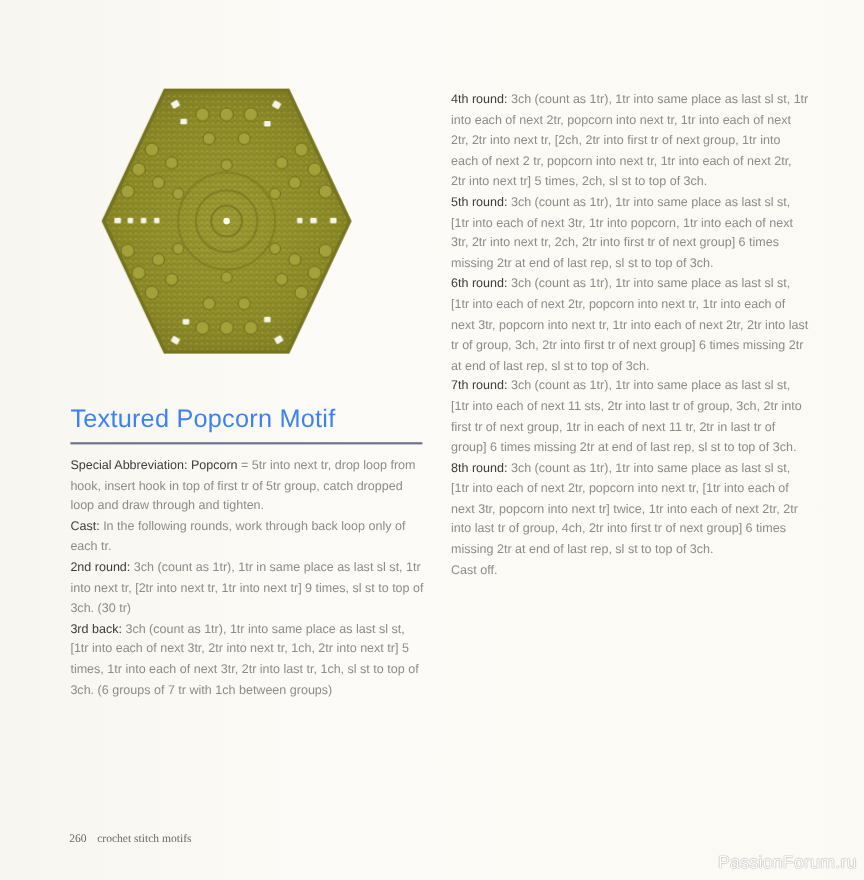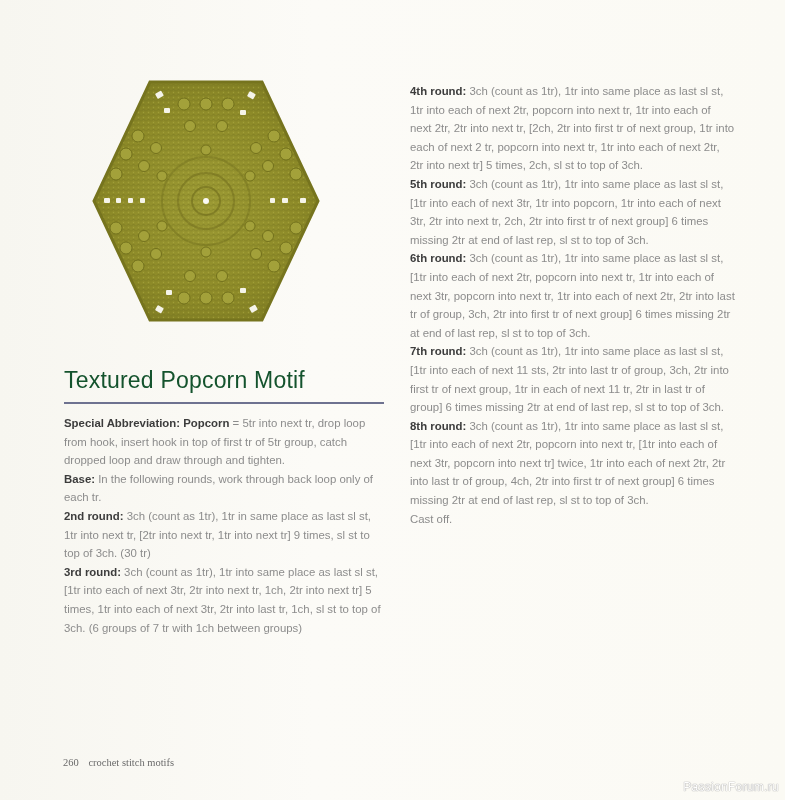--- a/index.html
+++ b/index.html
@@ -31,21 +31,21 @@
       width: 100%;
       height: 100%;
       display: block;
     }
     .title {
       position: absolute;
       left: 64px;
       top: 367px;
       font-size: 23px;
       font-weight: normal;
-      color: #14532d;
+      color: #3b82f6;
       letter-spacing: 0.2px;
       margin: 0;
       white-space: nowrap;
     }
     .title-rule {
       position: absolute;
       left: 64px;
       top: 402px;
       width: 320px;
       height: 2px;
@@ -65,39 +65,39 @@
     .col-right {
       left: 410px;
       top: 82px;
       width: 325px;
     }
     .para {
       margin: 0;
     }
     .label {
       color: #3c3c3c;
-      font-weight: bold;
+      font-weight: normal;
     }
     .footer {
       position: absolute;
       left: 63px;
       top: 757px;
       font-family: "Liberation Serif", "DejaVu Serif", serif;
       font-size: 10.5px;
       color: #6a6a6a;
       white-space: nowrap;
     }
     .footer .page-no {
       margin-right: 7px;
     }
     .watermark {
       position: absolute;
       right: 6px;
       bottom: 6px;
-      font-size: 12px;
+      font-size: 16px;
       color: #ffffff;
       text-shadow: 0 0 1px #9a9a9a, 0 0 1px #9a9a9a;
       letter-spacing: 0.3px;
       white-space: nowrap;
       text-align: right;
     }
   </style>
 </head>
 <body>
 
@@ -185,23 +185,23 @@
 
     <polygon points="64,8 176,8 232,127 176,246 64,246 8,127" fill="none" stroke="#76741e" stroke-width="3"></polygon>
   </svg>
 </div>
 
 <h1 class="title">Textured Popcorn Motif</h1>
 <div class="title-rule"></div>
 
 <div class="col col-left">
   <p class="para"><span class="label">Special Abbreviation: Popcorn</span><span> = 5tr into next tr, drop loop from hook, insert hook in top of first tr of 5tr group, catch dropped loop and draw through and tighten.</span></p>
-  <p class="para"><span class="label">Base:</span><span> In the following rounds, work through back loop only of each tr.</span></p>
+  <p class="para"><span class="label">Cast:</span><span> In the following rounds, work through back loop only of each tr.</span></p>
   <p class="para"><span class="label">2nd round:</span><span> 3ch (count as 1tr), 1tr in same place as last sl st, 1tr into next tr, [2tr into next tr, 1tr into next tr] 9 times, sl st to top of 3ch. (30 tr)</span></p>
-  <p class="para"><span class="label">3rd round:</span><span> 3ch (count as 1tr), 1tr into same place as last sl st, [1tr into each of next 3tr, 2tr into next tr, 1ch, 2tr into next tr] 5 times, 1tr into each of next 3tr, 2tr into last tr, 1ch, sl st to top of 3ch. (6 groups of 7 tr with 1ch between groups)</span></p>
+  <p class="para"><span class="label">3rd back:</span><span> 3ch (count as 1tr), 1tr into same place as last sl st, [1tr into each of next 3tr, 2tr into next tr, 1ch, 2tr into next tr] 5 times, 1tr into each of next 3tr, 2tr into last tr, 1ch, sl st to top of 3ch. (6 groups of 7 tr with 1ch between groups)</span></p>
 </div>
 
 <div class="col col-right">
   <p class="para"><span class="label">4th round:</span><span> 3ch (count as 1tr), 1tr into same place as last sl st, 1tr into each of next 2tr, popcorn into next tr, 1tr into each of next 2tr, 2tr into next tr, [2ch, 2tr into first tr of next group, 1tr into each of next 2 tr, popcorn into next tr, 1tr into each of next 2tr, 2tr into next tr] 5 times, 2ch, sl st to top of 3ch.</span></p>
   <p class="para"><span class="label">5th round:</span><span> 3ch (count as 1tr), 1tr into same place as last sl st, [1tr into each of next 3tr, 1tr into popcorn, 1tr into each of next 3tr, 2tr into next tr, 2ch, 2tr into first tr of next group] 6 times missing 2tr at end of last rep, sl st to top of 3ch.</span></p>
   <p class="para"><span class="label">6th round:</span><span> 3ch (count as 1tr), 1tr into same place as last sl st, [1tr into each of next 2tr, popcorn into next tr, 1tr into each of next 3tr, popcorn into next tr, 1tr into each of next 2tr, 2tr into last tr of group, 3ch, 2tr into first tr of next group] 6 times missing 2tr at end of last rep, sl st to top of 3ch.</span></p>
   <p class="para"><span class="label">7th round:</span><span> 3ch (count as 1tr), 1tr into same place as last sl st, [1tr into each of next 11 sts, 2tr into last tr of group, 3ch, 2tr into first tr of next group, 1tr in each of next 11 tr, 2tr in last tr of group] 6 times missing 2tr at end of last rep, sl st to top of 3ch.</span></p>
   <p class="para"><span class="label">8th round:</span><span> 3ch (count as 1tr), 1tr into same place as last sl st, [1tr into each of next 2tr, popcorn into next tr, [1tr into each of next 3tr, popcorn into next tr] twice, 1tr into each of next 2tr, 2tr into last tr of group, 4ch, 2tr into first tr of next group] 6 times missing 2tr at end of last rep, sl st to top of 3ch.</span></p>
   <p class="para"><span>Cast off.</span></p>
 </div>

